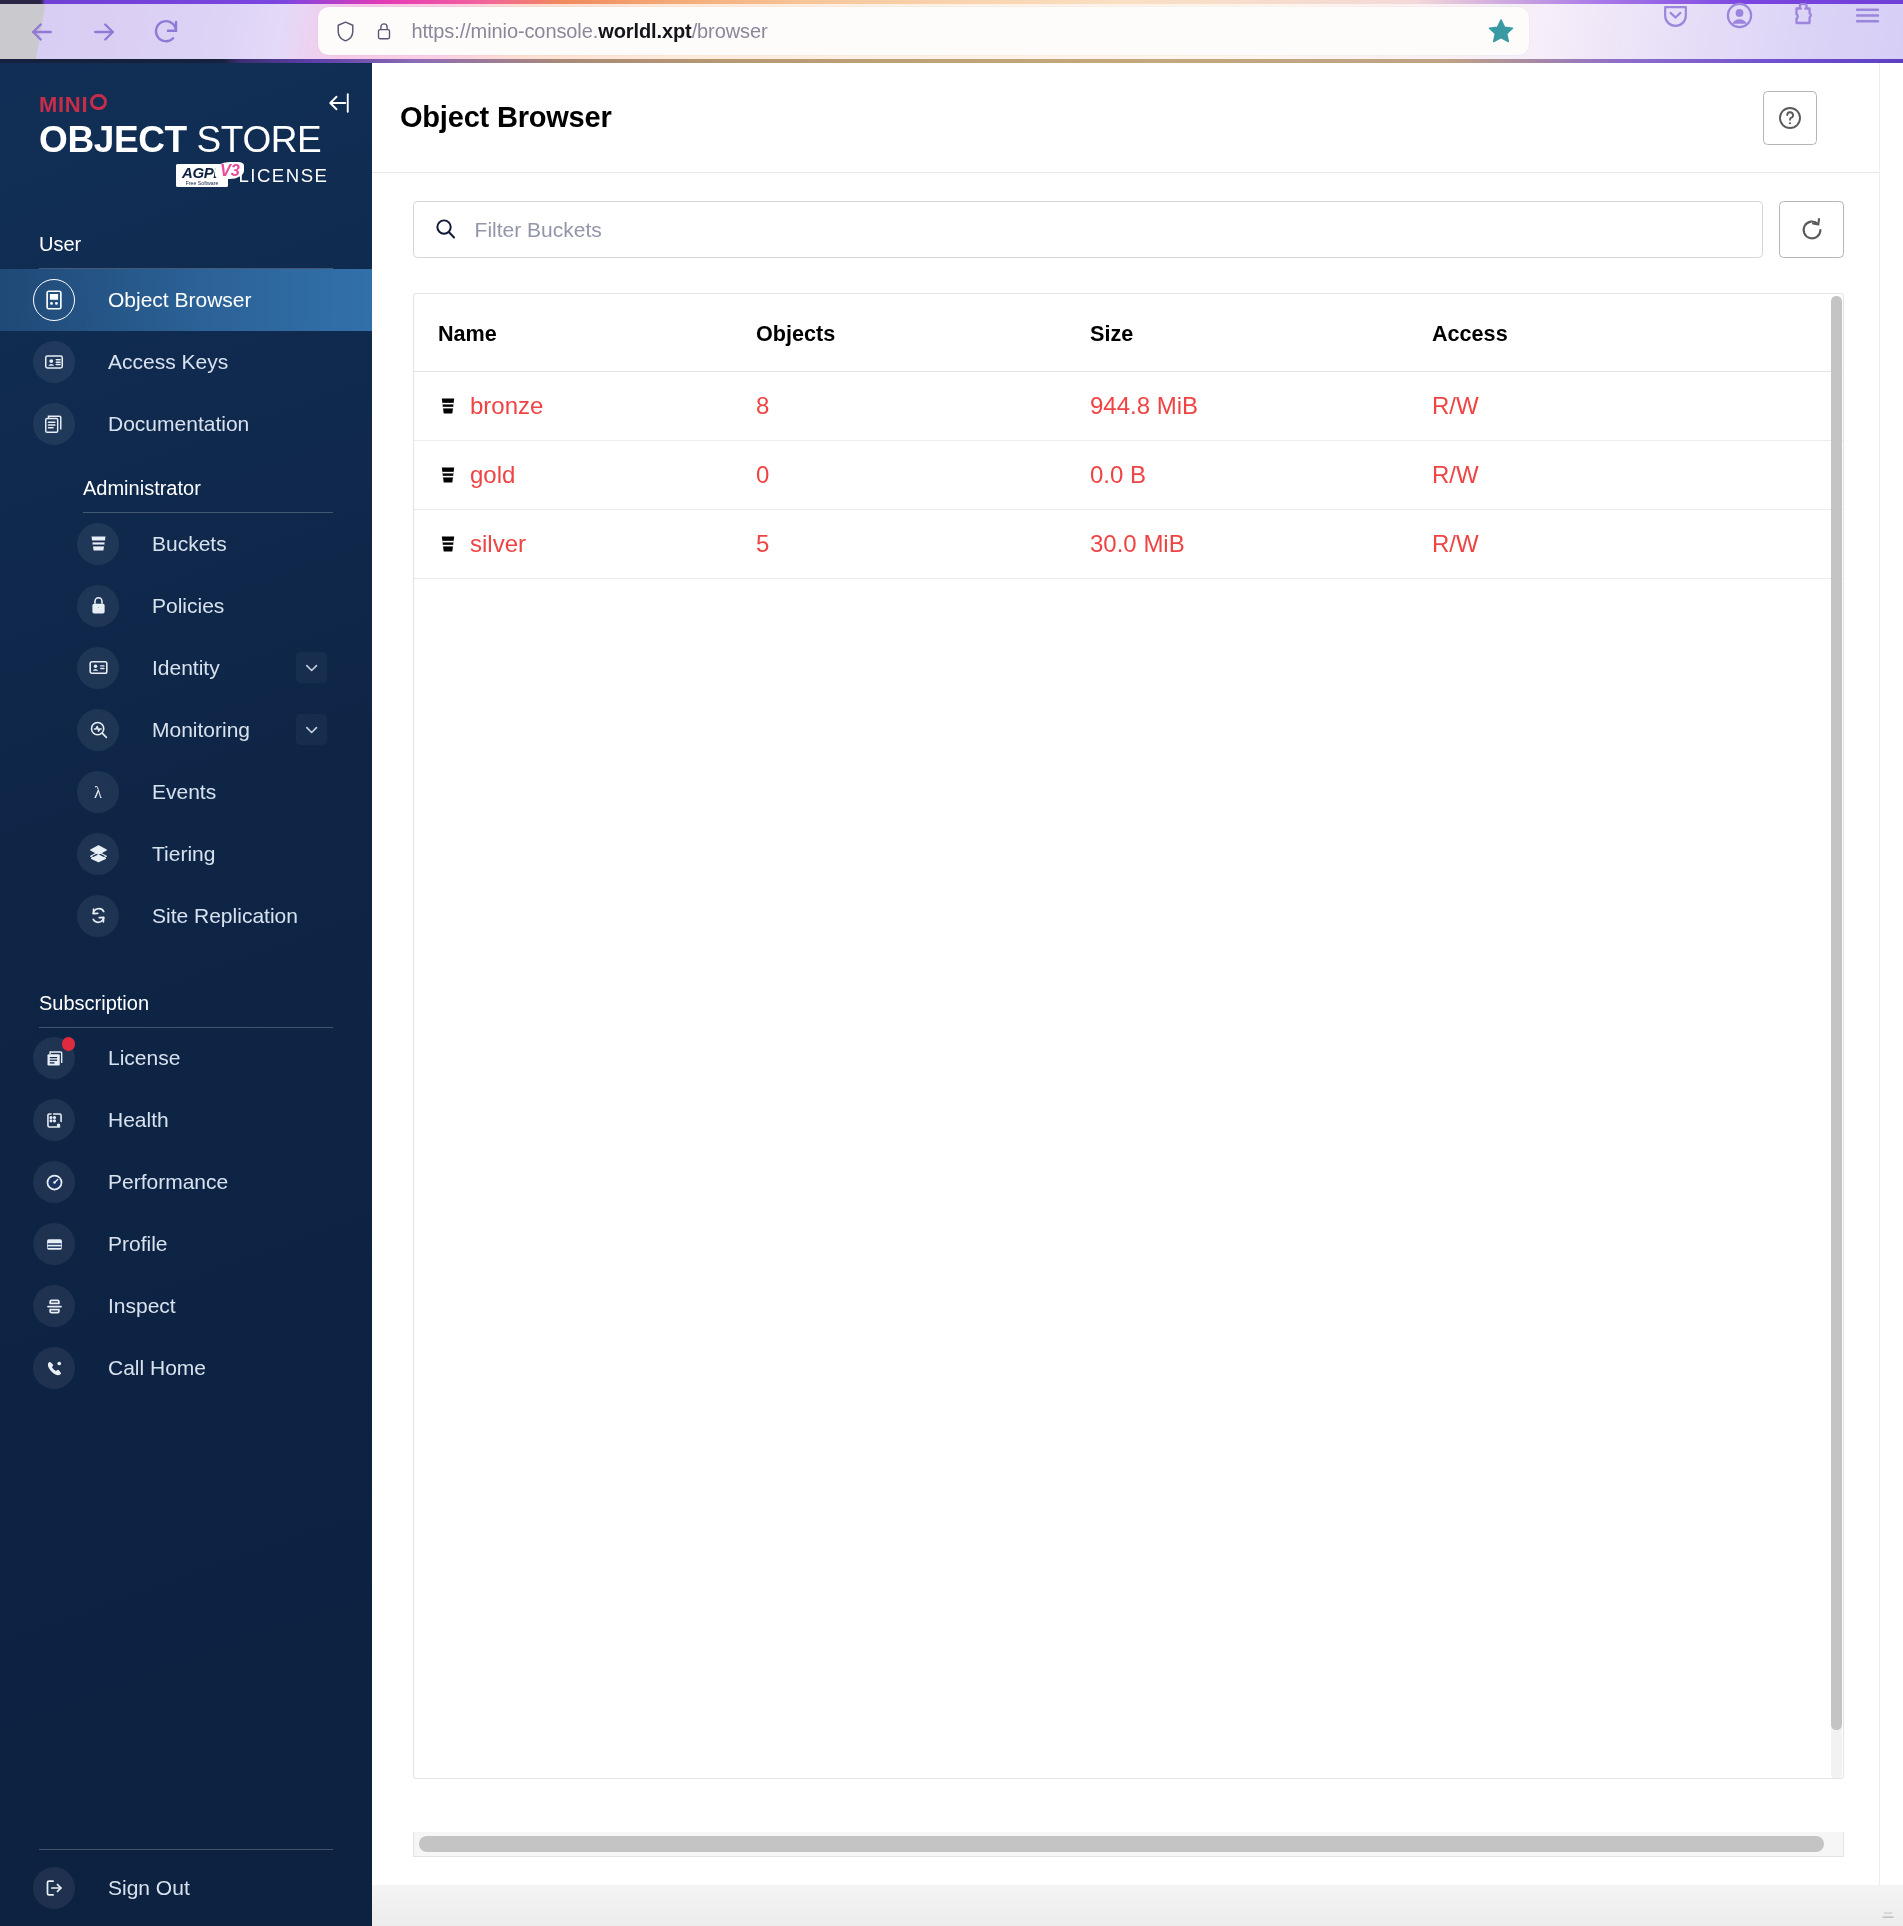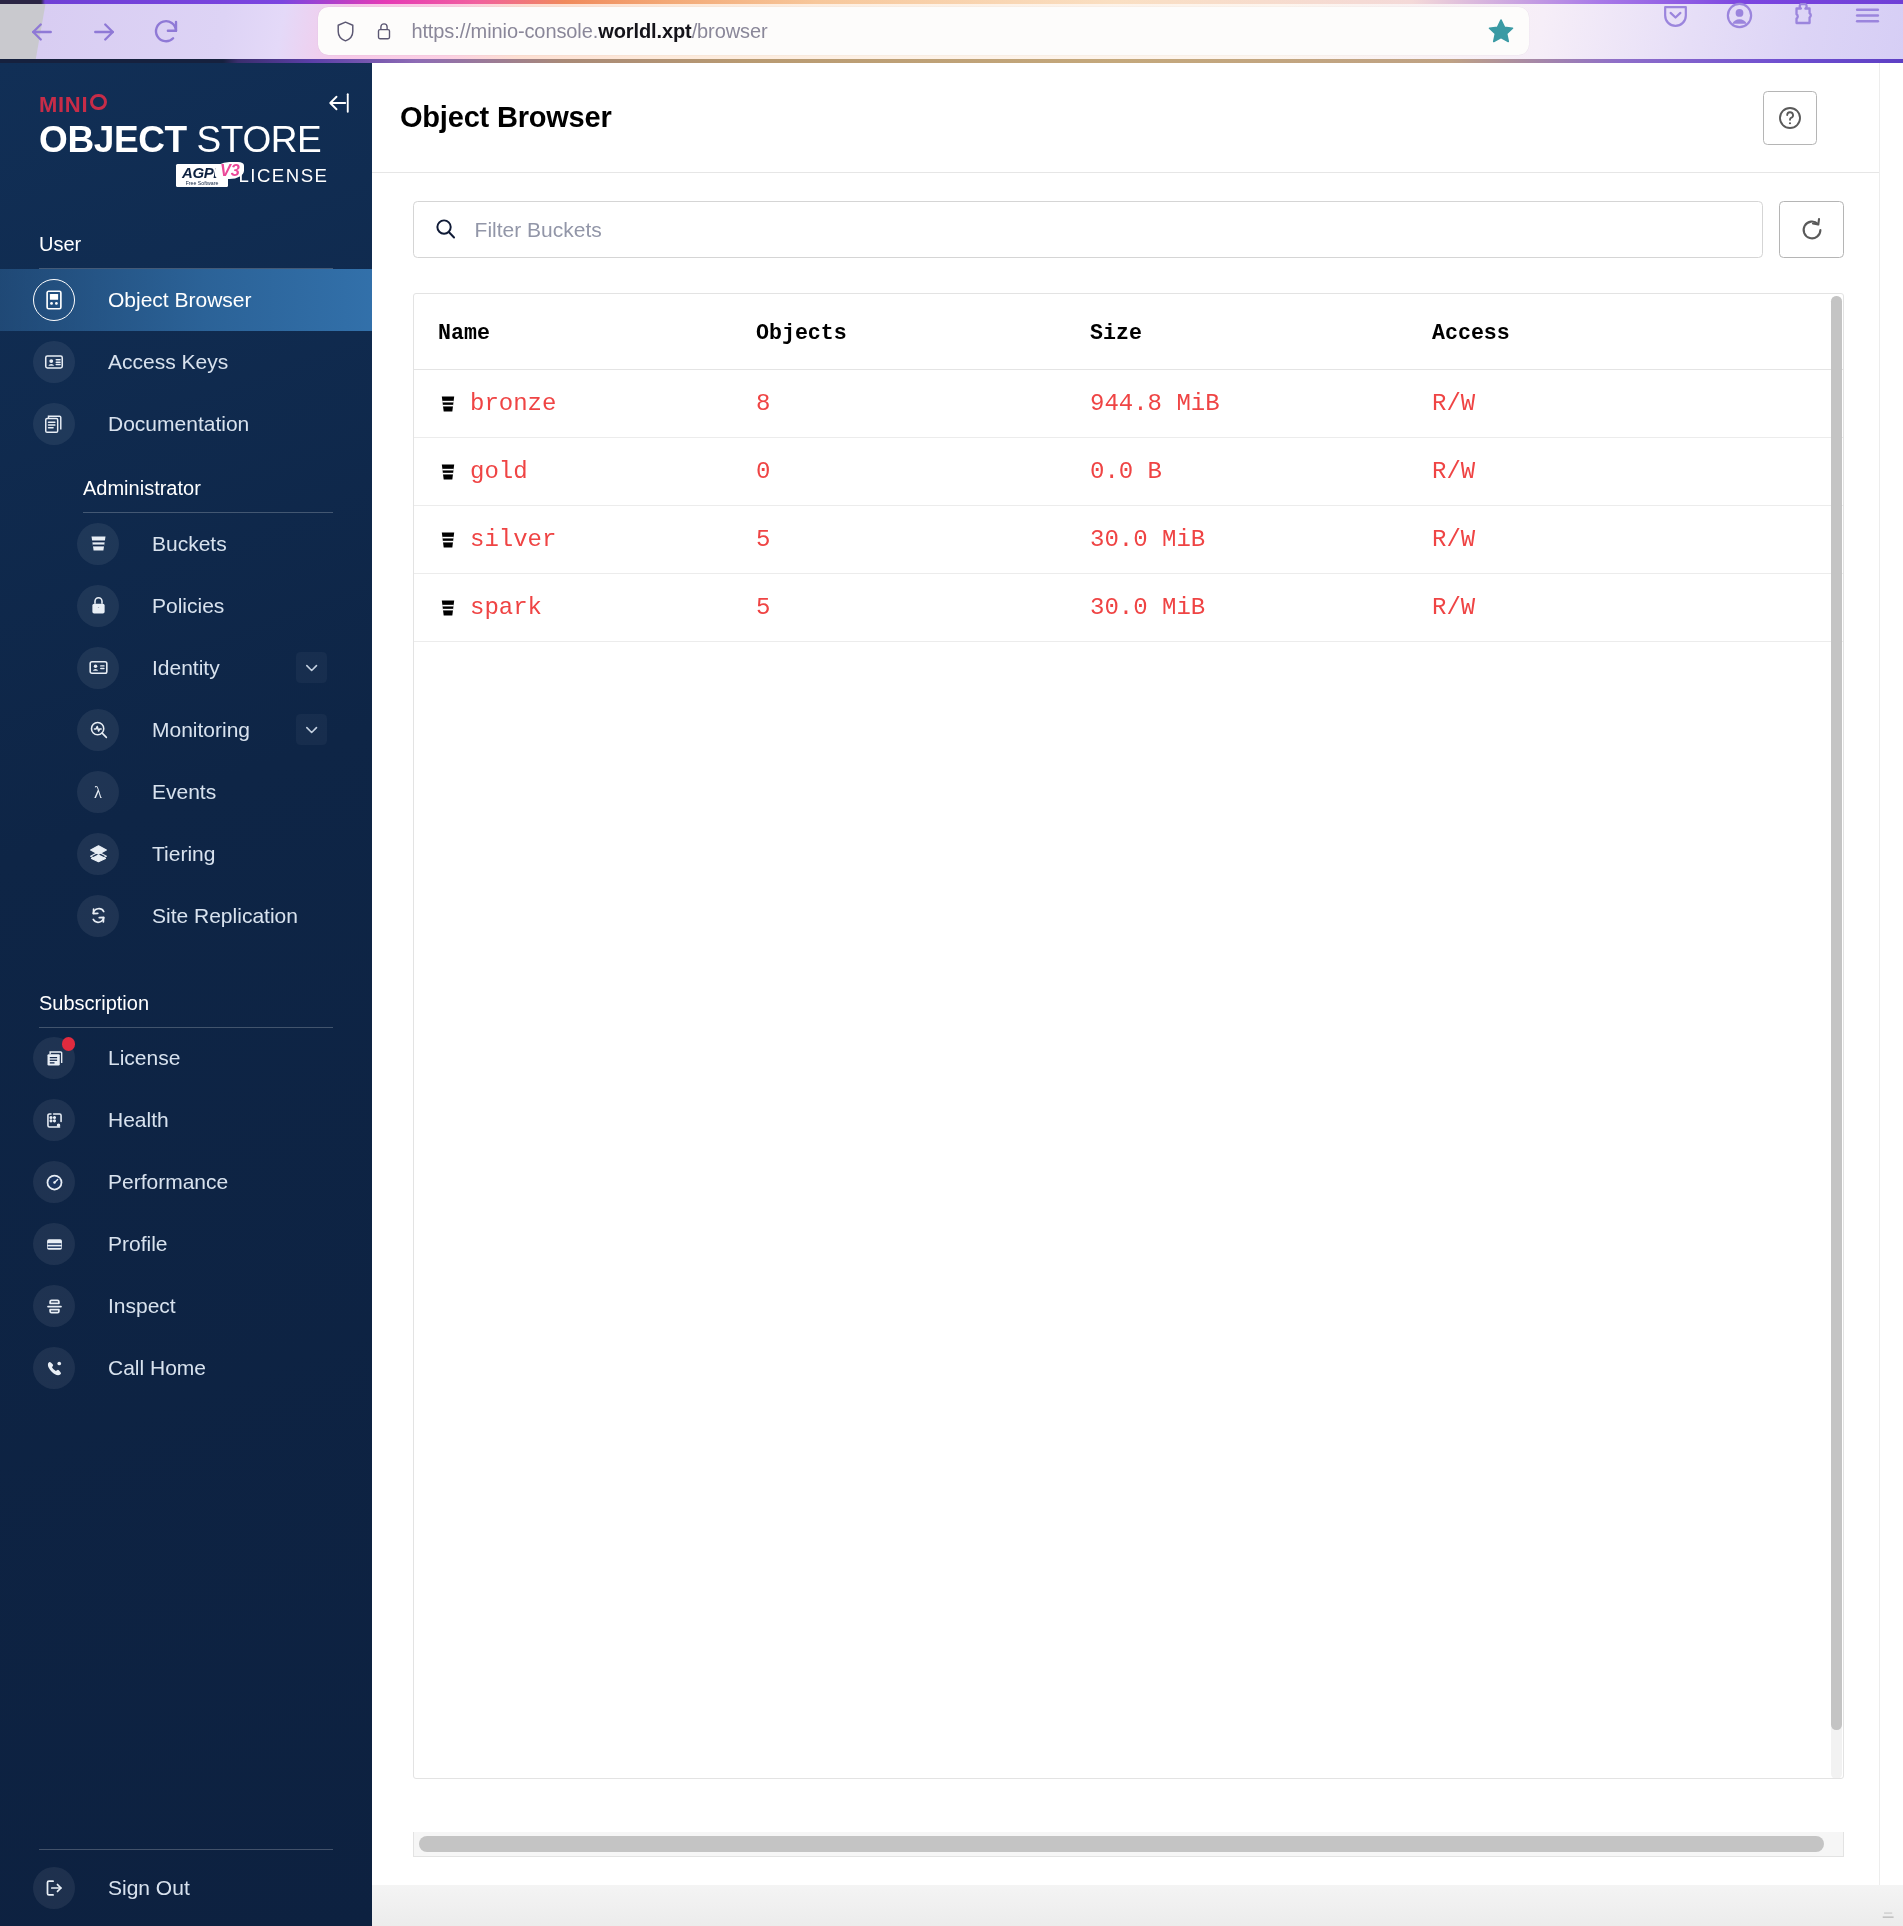--- a/index.html
+++ b/index.html
@@ -361,21 +361,20 @@
   }
 
   .table-card {
     margin-top: 35px;
     border: 0.7px solid #e3e3e3;
     border-radius: 3px;
     height: 1486px;
     position: relative;
     overflow: hidden;
     background: #ffffff;
-    font-family: Liberation Mono, monospace;
   }
   table.buckets {
     width: 100%;
     border-collapse: collapse;
     table-layout: fixed;
   }
   table.buckets th {
     text-align: left;
     font-size: 21.6px;
     font-weight: bold;
@@ -883,37 +882,20 @@
                     <rect x="5.7" y="13" width="12.6" height="1.9" fill="#ffffff"></rect>
                   </svg>
                 </span>
                 <span>silver</span>
               </span>
             </td>
             <td class="col-objects">5</td>
             <td class="col-size">30.0 MiB</td>
             <td class="col-access">R/W</td>
           </tr>
-          <tr>
-            <td class="col-name">
-              <span class="bucket-cell">
-                <span>
-                  <svg width="20" height="20" viewBox="0 0 24 24" fill="#000000" style="display:block;">
-                    <path d="M4.6 3 H19.4 L17.2 21 H6.8 Z"></path>
-                    <rect x="5.1" y="8.2" width="13.8" height="1.9" fill="#ffffff"></rect>
-                    <rect x="5.7" y="13" width="12.6" height="1.9" fill="#ffffff"></rect>
-                  </svg>
-                </span>
-                <span>spark</span>
-              </span>
-            </td>
-            <td class="col-objects">5</td>
-            <td class="col-size">30.0 MiB</td>
-            <td class="col-access">R/W</td>
-          </tr>
         </tbody>
       </table>
 
       <div class="v-scroll-track"></div>
       <div class="v-scroll-thumb"></div>
     </div>
 
     <div class="h-scroll-wrap">
       <div class="h-scroll-thumb"></div>
     </div>

